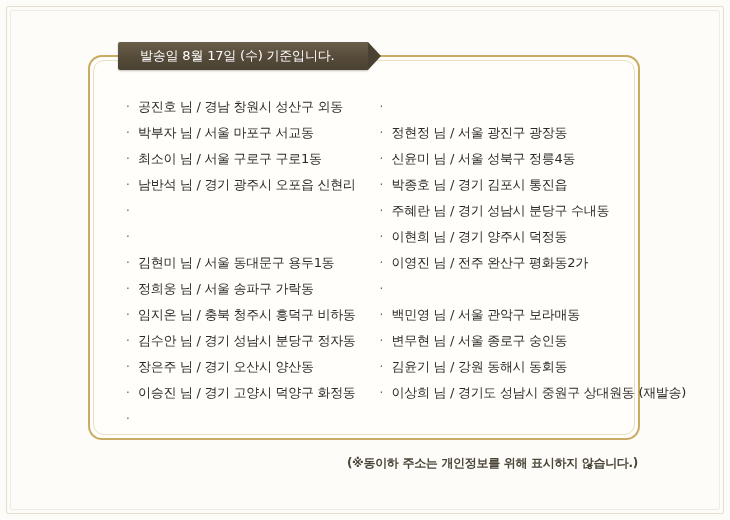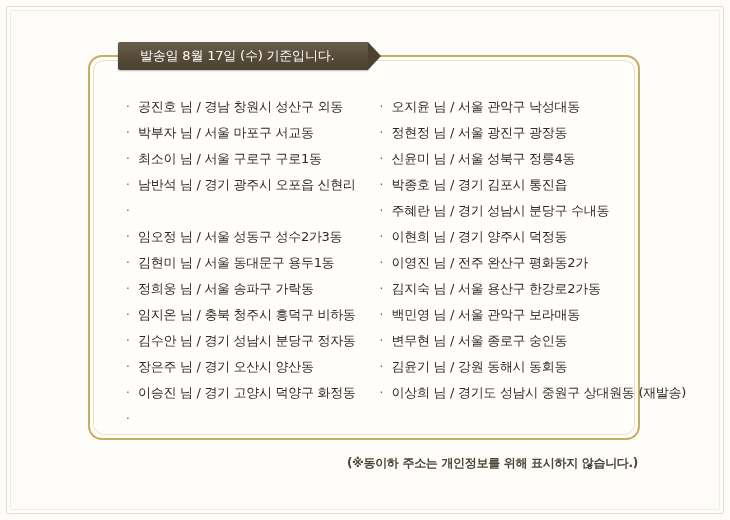--- a/index.html
+++ b/index.html
@@ -165,21 +165,20 @@
           </div>
         <div class="entry">
             <span class="bullet">·</span>
             <span class="entry-text">남반석 님 / 경기 광주시 오포읍 신현리</span>
           </div>
         <div class="entry">
             <span class="bullet">·</span>
           </div>
         <div class="entry">
             <span class="bullet">·</span>
-            <span class="entry-text">임오정 님 / 서울 성동구 성수2가3동</span>
           </div>
         <div class="entry">
             <span class="bullet">·</span>
             <span class="entry-text">김현미 님 / 서울 동대문구 용두1동</span>
           </div>
         <div class="entry">
             <span class="bullet">·</span>
             <span class="entry-text">정희웅 님 / 서울 송파구 가락동</span>
           </div>
         <div class="entry">
@@ -199,21 +198,20 @@
             <span class="entry-text">이승진 님 / 경기 고양시 덕양구 화정동</span>
           </div>
         <div class="entry">
             <span class="bullet">·</span>
           </div>
       </div>
 
       <div class="col">
         <div class="entry">
             <span class="bullet">·</span>
-            <span class="entry-text">오지윤 님 / 서울 관악구 낙성대동</span>
           </div>
         <div class="entry">
             <span class="bullet">·</span>
             <span class="entry-text">정현정 님 / 서울 광진구 광장동</span>
           </div>
         <div class="entry">
             <span class="bullet">·</span>
             <span class="entry-text">신윤미 님 / 서울 성북구 정릉4동</span>
           </div>
         <div class="entry">
@@ -227,21 +225,20 @@
         <div class="entry">
             <span class="bullet">·</span>
             <span class="entry-text">이현희 님 / 경기 양주시 덕정동</span>
           </div>
         <div class="entry">
             <span class="bullet">·</span>
             <span class="entry-text">이영진 님 / 전주 완산구 평화동2가</span>
           </div>
         <div class="entry">
             <span class="bullet">·</span>
-            <span class="entry-text">김지숙 님 / 서울 용산구 한강로2가동</span>
           </div>
         <div class="entry">
             <span class="bullet">·</span>
             <span class="entry-text">백민영 님 / 서울 관악구 보라매동</span>
           </div>
         <div class="entry">
             <span class="bullet">·</span>
             <span class="entry-text">변무현 님 / 서울 종로구 숭인동</span>
           </div>
         <div class="entry">

